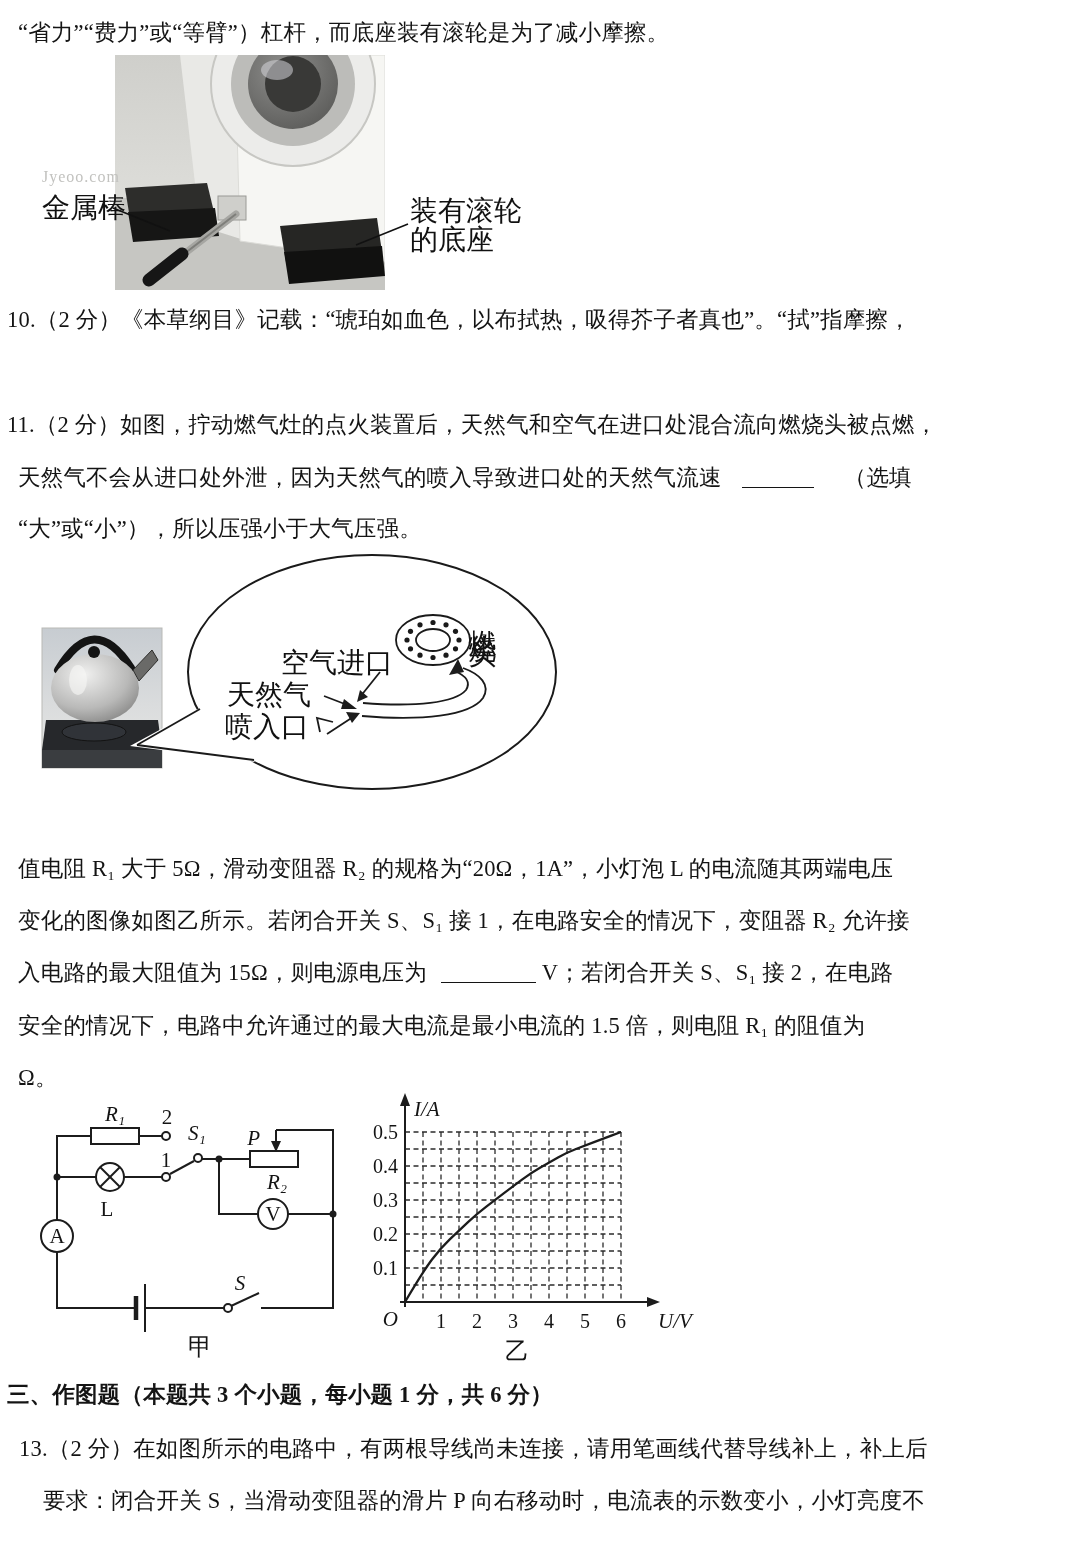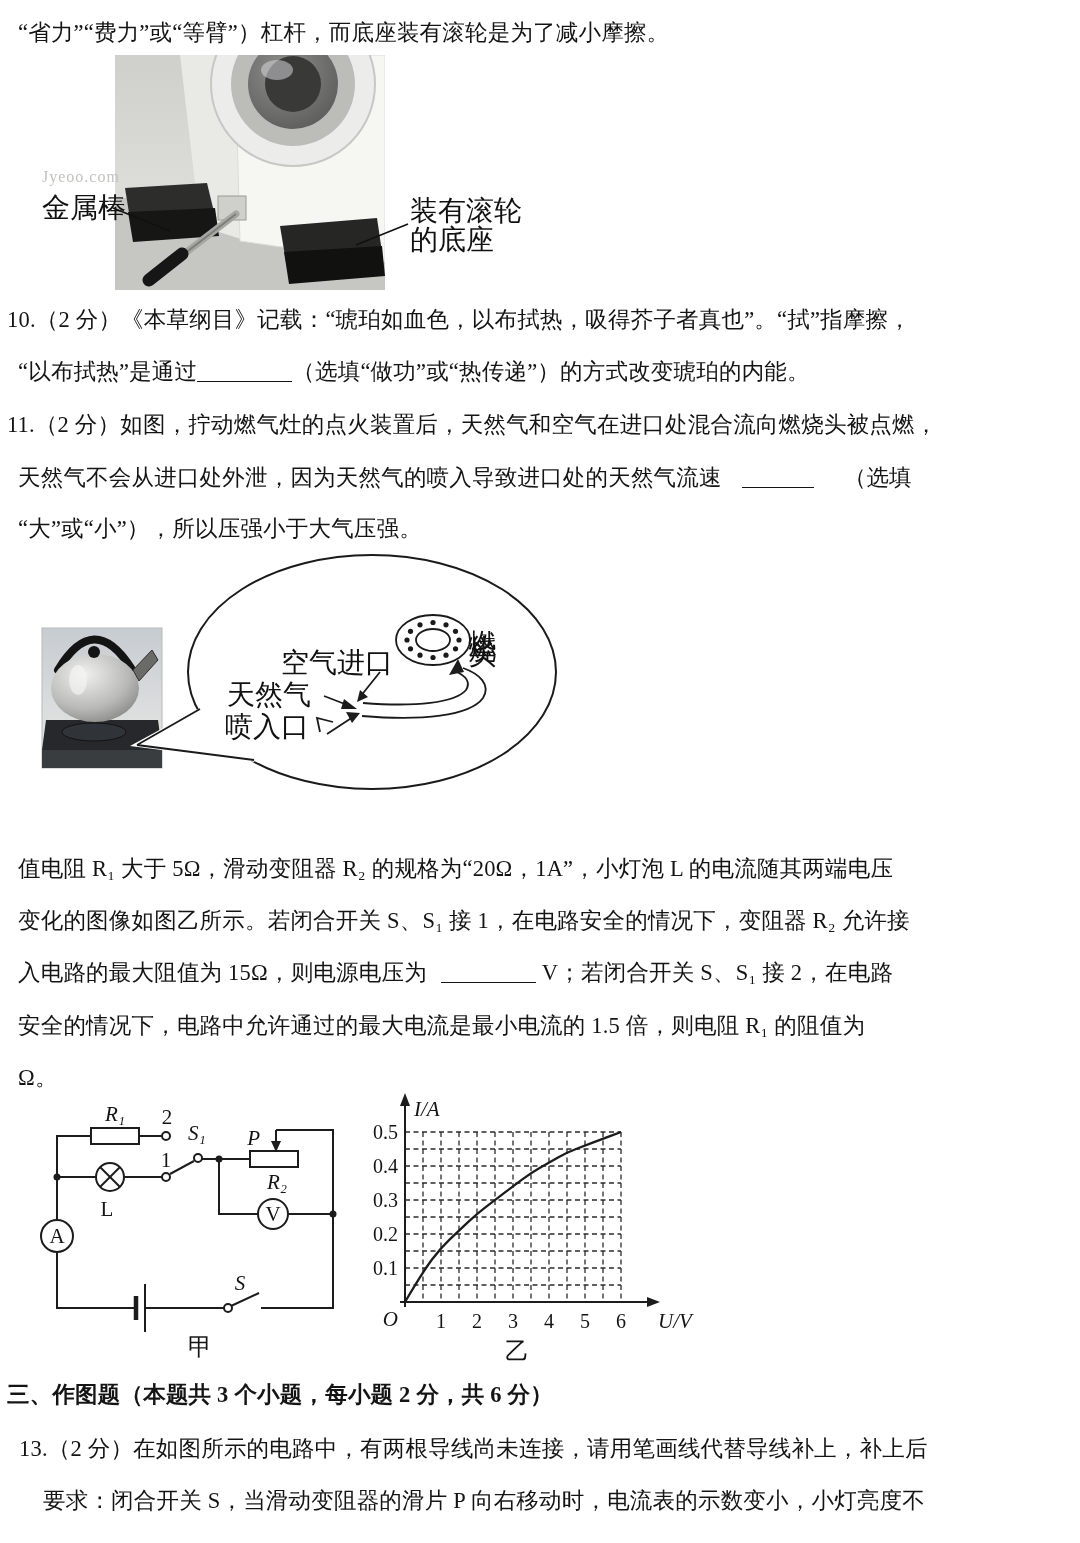--- a/index.html
+++ b/index.html
@@ -31,33 +31,32 @@
   .thin{stroke:#1a1a1a;stroke-width:1.8;fill:none;}
 </style>
 </head>
 <body>
 
 <div id="page" data-name="exam-page">
 
   <div class="tl" style="left:18px;top:18px" data-name="intro-line">“省力”“费力”或“等臂”）杠杆，而底座装有滚轮是为了减小摩擦。</div>
 
   <div class="tl" style="left:7px;top:305px" data-name="q10-line1">10.（2 分）《本草纲目》记载：“琥珀如血色，以布拭热，吸得芥子者真也”。“拭”指摩擦，</div>
-  <div class="tl" style="left:18px;top:357px" data-name="q10-line2"><span data-name="q10-line2-pre">“以布拭热”是通过</span><span class="blank b-q10" data-name="q10-answer-blank"></span><span data-name="q10-line2-post">（选填“做功”或“热传递”）的方式改变琥珀的内能。</span></div>
 
   <div class="tl" style="left:7px;top:410px" data-name="q11-line1">11.（2 分）如图，拧动燃气灶的点火装置后，天然气和空气在进口处混合流向燃烧头被点燃，</div>
   <div class="tl" style="left:18px;top:514px" data-name="q11-line3">“大”或“小”），所以压强小于大气压强。</div>
   <div class="tl" style="left:18px;top:463px" data-name="q11-line2"><span data-name="q11-line2-pre">天然气不会从进口处外泄，因为天然气的喷入导致进口处的天然气流速</span><span class="blank b-q11" data-name="q11-answer-blank"></span><span data-name="q11-line2-post">（选填</span></div>
 
   <div class="tl" style="left:18px;top:854px" data-name="q12-line2">值电阻 R₁ 大于 5Ω，滑动变阻器 R₂ 的规格为“20Ω，1A”，小灯泡 L 的电流随其两端电压</div>
   <div class="tl" style="left:18px;top:906px" data-name="q12-line3">变化的图像如图乙所示。若闭合开关 S、S₁ 接 1，在电路安全的情况下，变阻器 R₂ 允许接</div>
   <div class="tl" style="left:18px;top:958px" data-name="q12-line4"><span data-name="q12-line4-pre">入电路的最大阻值为 15Ω，则电源电压为</span><span class="blank b-q12" data-name="q12-answer-blank"></span><span data-name="q12-line4-post">V；若闭合开关 S、S₁ 接 2，在电路</span></div>
   <div class="tl" style="left:18px;top:1011px" data-name="q12-line5">安全的情况下，电路中允许通过的最大电流是最小电流的 1.5 倍，则电阻 R₁ 的阻值为</div>
   <div class="tl" style="left:18px;top:1063px" data-name="q12-line6">Ω。</div>
 
-  <div class="tl bold" style="left:7px;top:1380px" data-name="section3-heading">三、作图题（本题共 3 个小题，每小题 2 分，共 6 分）</div>
+  <div class="tl bold" style="left:7px;top:1380px" data-name="section3-heading">三、作图题（本题共 3 个小题，每小题 1 分，共 6 分）</div>
   <div class="tl" style="left:19px;top:1434px" data-name="q13-line1">13.（2 分）在如图所示的电路中，有两根导线尚未连接，请用笔画线代替导线补上，补上后</div>
   <div class="tl" style="left:43px;top:1486px" data-name="q13-line2">要求：闭合开关 S，当滑动变阻器的滑片 P 向右移动时，电流表的示数变小，小灯亮度不</div>
 
   <svg data-name="washer-figure" style="left:30px;top:48px" width="500" height="252" viewBox="0 0 500 252">
     <defs>
       <linearGradient id="wmbg" x1="0" y1="0" x2="0" y2="1">
         <stop offset="0" stop-color="#cfcfcb"></stop>
           <stop offset="1" stop-color="#e6e6e2"></stop>
       </linearGradient>
       <radialGradient id="doorg" cx="0.4" cy="0.35" r="0.9">

